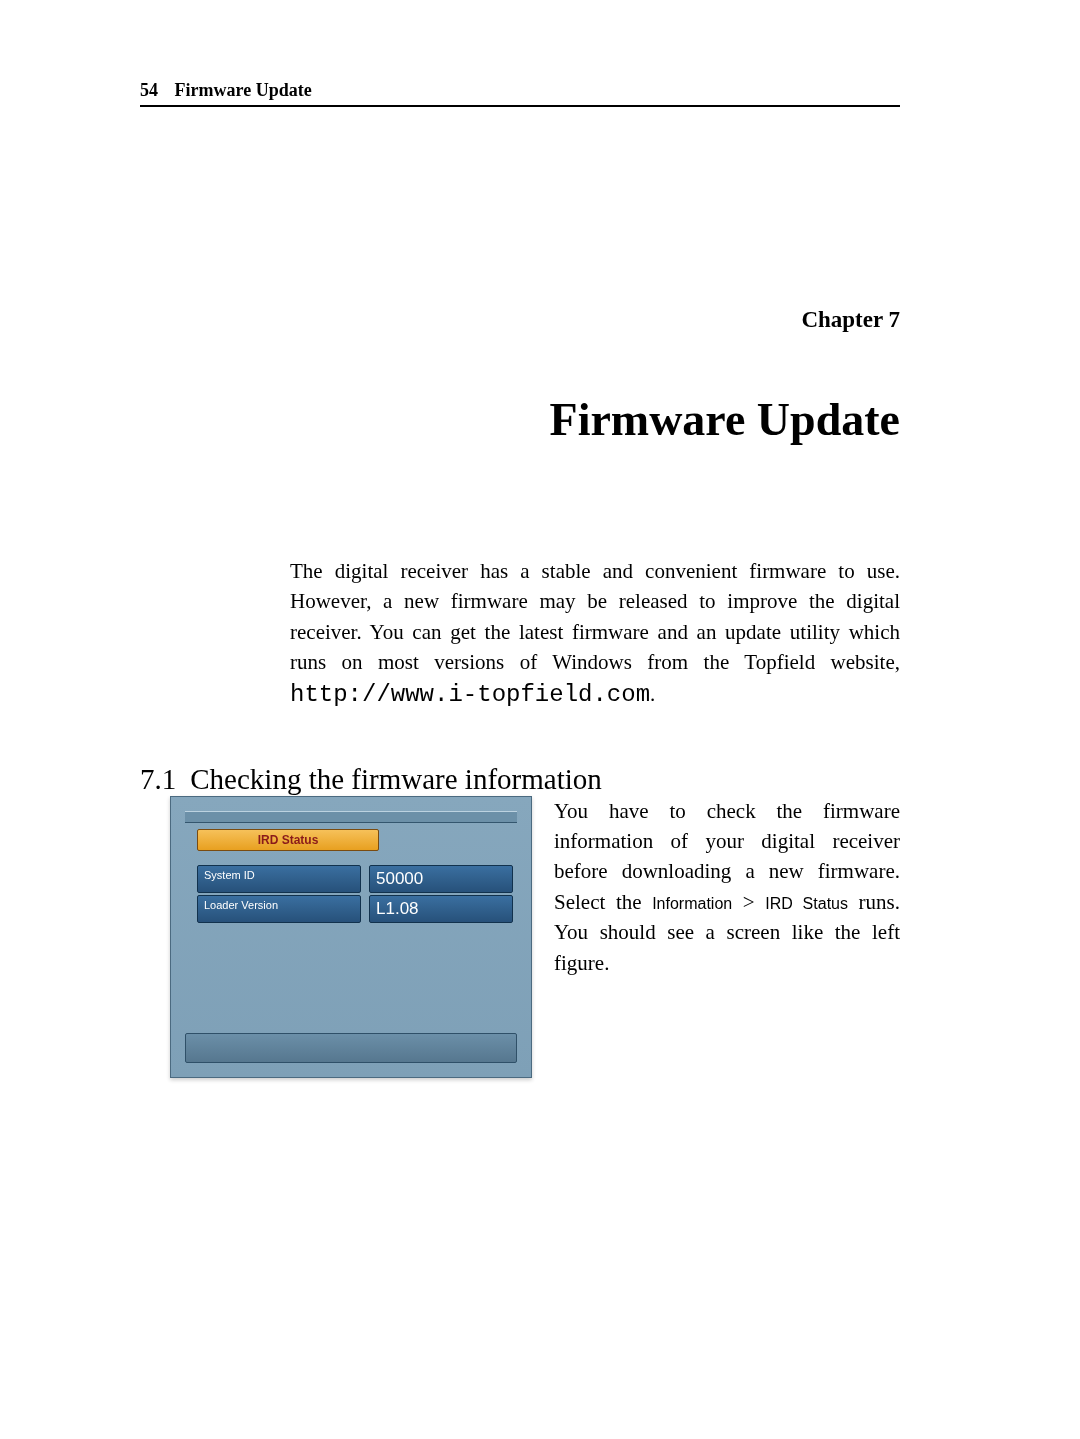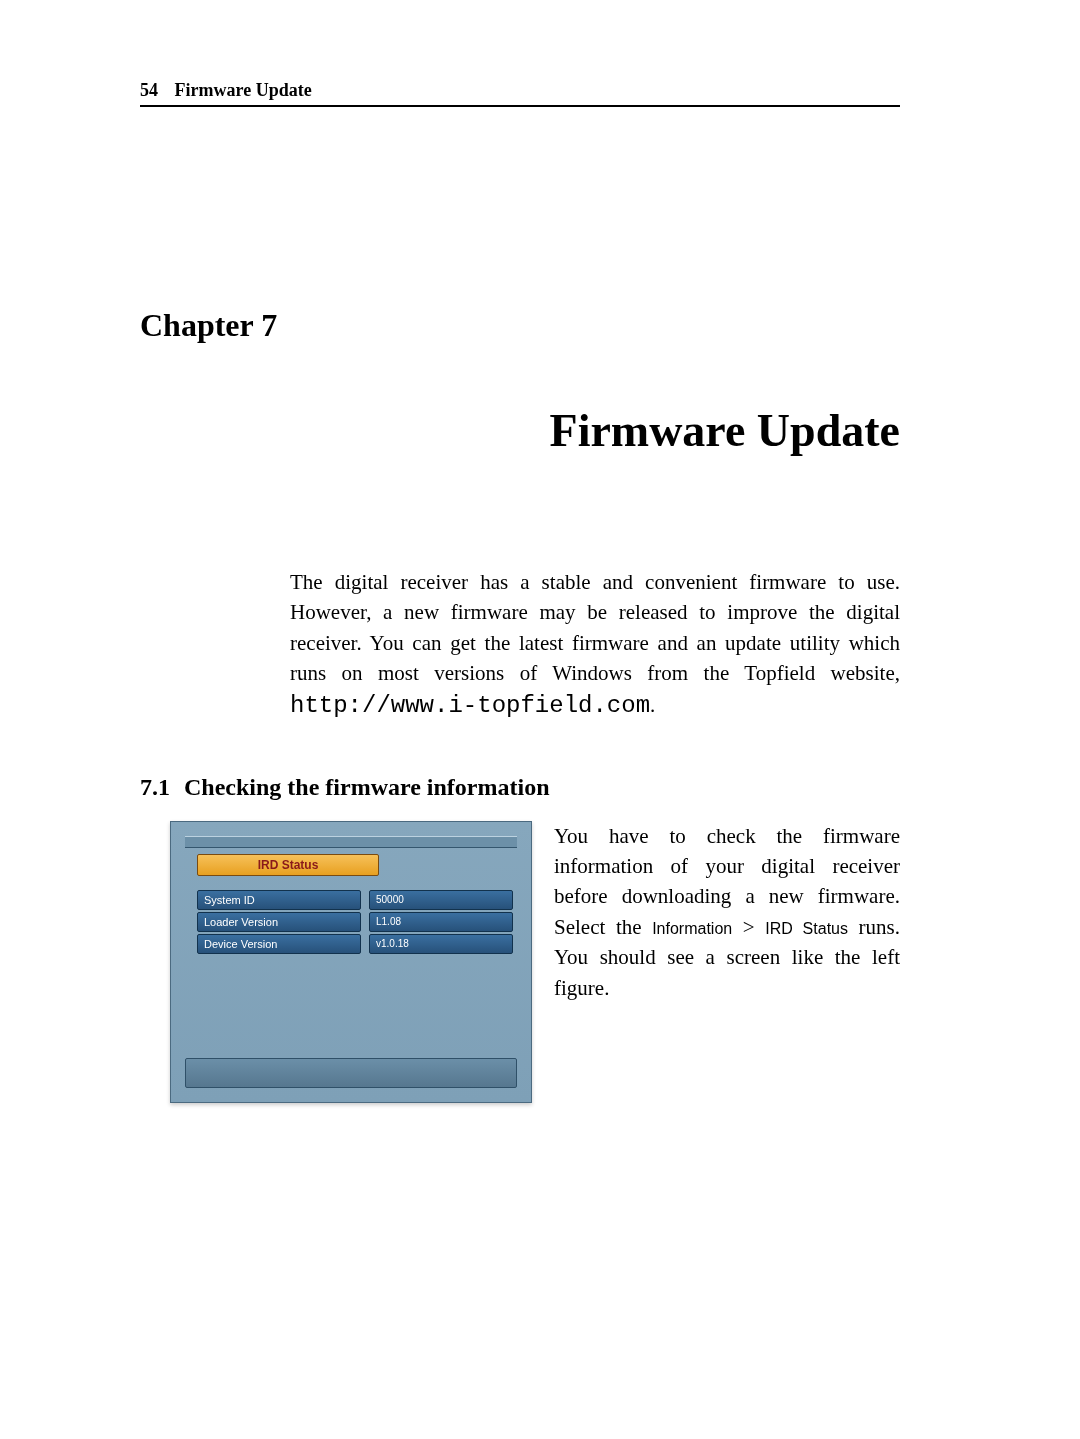--- a/index.html
+++ b/index.html
@@ -19,22 +19,22 @@
   }
   .running-head {
     font-size: 18px;
     font-weight: bold;
     border-bottom: 2px solid #000;
     padding-bottom: 4px;
     margin-bottom: 200px;
   }
   .running-head .pgnum { margin-right: 12px; }
   .chapter-label {
-    text-align: left;
-    font-size: 32px;
+    text-align: right;
+    font-size: 23px;
     font-weight: bold;
     margin-bottom: 60px;
   }
   .chapter-title {
     text-align: right;
     font-size: 46px;
     font-weight: bold;
     margin-bottom: 110px;
   }
   .intro {
@@ -42,23 +42,22 @@
     font-size: 21px;
     line-height: 1.45;
     text-align: justify;
     margin-bottom: 50px;
   }
   .intro .tt {
     font-family: 'Courier New', monospace;
     font-size: 24px;
   }
   .section-heading {
-    font-size: 24px;
-    font-weight: bold;
-    margin-bottom: 20px;
+    font-size: 29px;
+    font-weight: normal;
   }
   .section-heading .num { margin-right: 14px; }
   .fig-row {
     display: flex;
     gap: 22px;
     margin-left: 30px;
     margin-bottom: 20px;
   }
   .screenshot {
     width: 360px;
@@ -111,21 +110,21 @@
     color: #fff;
     font-size: 11px;
     padding: 3px 6px;
     border: 1px solid #12324d;
     border-radius: 2px;
   }
   .field-value {
     flex: 1;
     background: linear-gradient(#3a6fa0, #27517a);
     color: #fff;
-    font-size: 10px;
+    font-size: 17px;
     padding: 3px 6px;
     border: 1px solid #12324d;
     border-radius: 2px;
   }
   .bottom-bar {
     position: absolute;
     left: 14px;
     right: 14px;
     bottom: 14px;
     height: 28px;
@@ -175,24 +174,20 @@
         <div class="title-tab">IRD Status</div>
         <div class="fields">
           <div class="field-row">
             <div class="field-label">System ID</div>
             <div class="field-value">50000</div>
           </div>
           <div class="field-row">
             <div class="field-label">Loader Version</div>
             <div class="field-value">L1.08</div>
           </div>
-          <div class="field-row">
-            <div class="field-label">Device Version</div>
-            <div class="field-value">v1.0.18</div>
-          </div>
         </div>
         <div class="bottom-bar"></div>
       </div>
     </div>
 
     <div class="side-para">
       <span>You have to check the firmware information of your digital receiver before downloading a new firmware. Select the </span><span class="sans">Information</span><span> &gt; </span><span class="sans">IRD Status</span><span> runs. You should see a screen like the left figure.</span>
     </div>
   </div>
 

